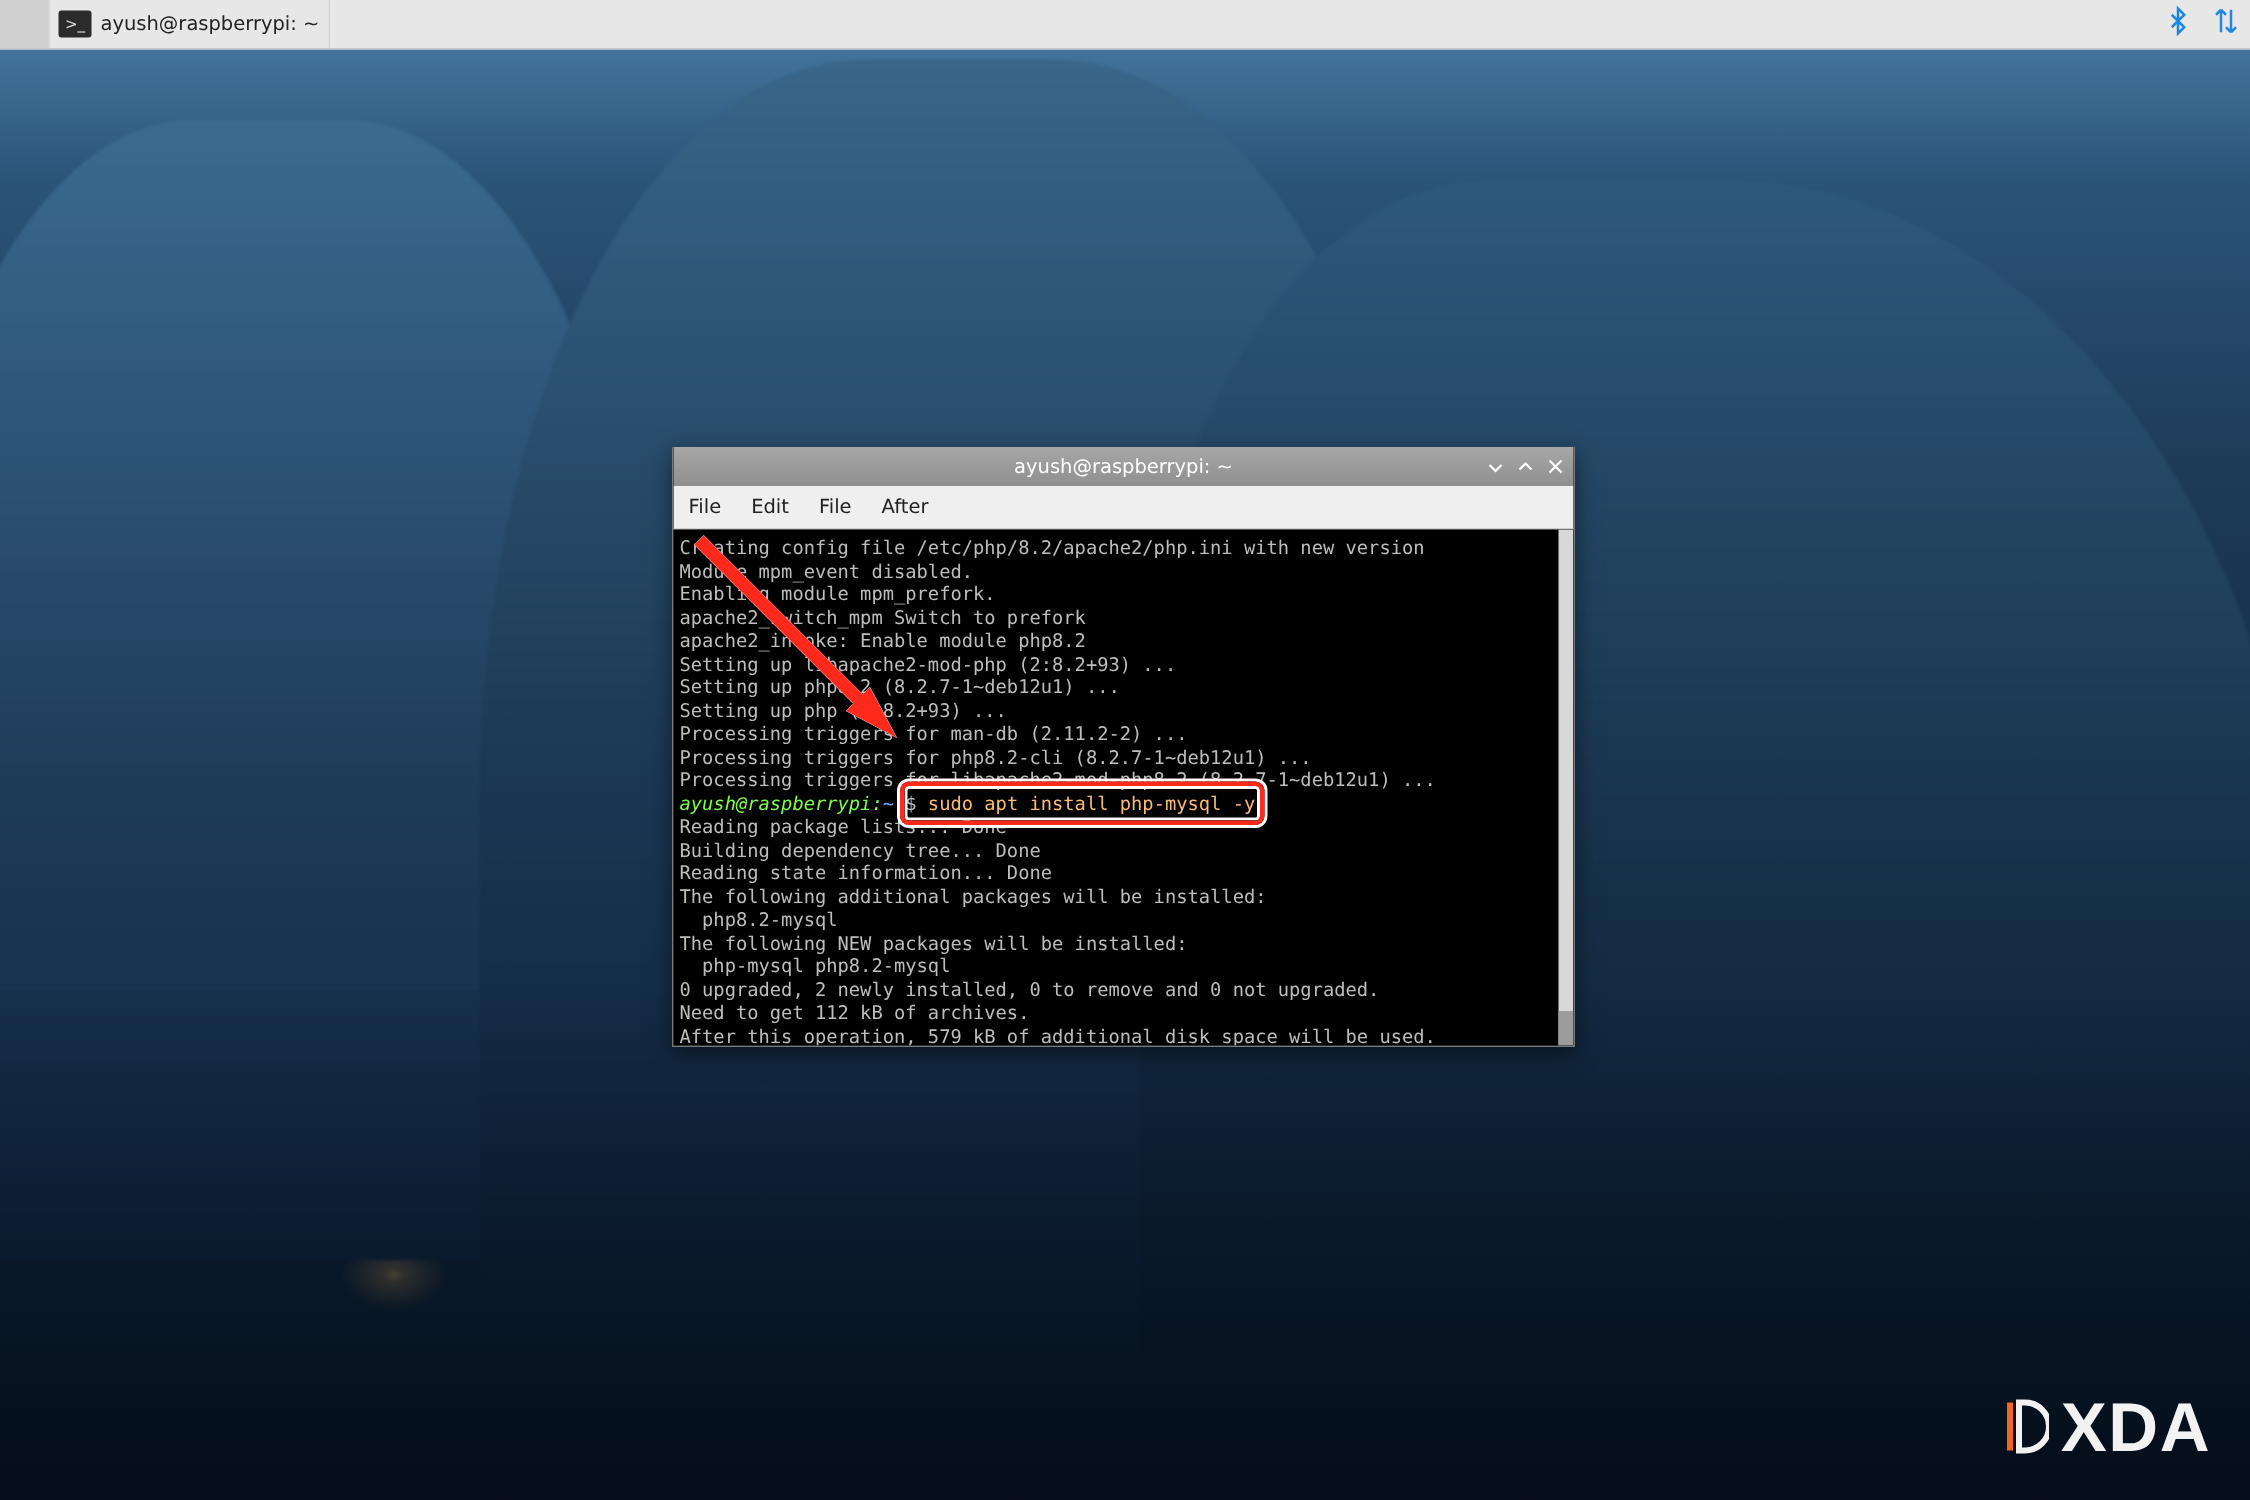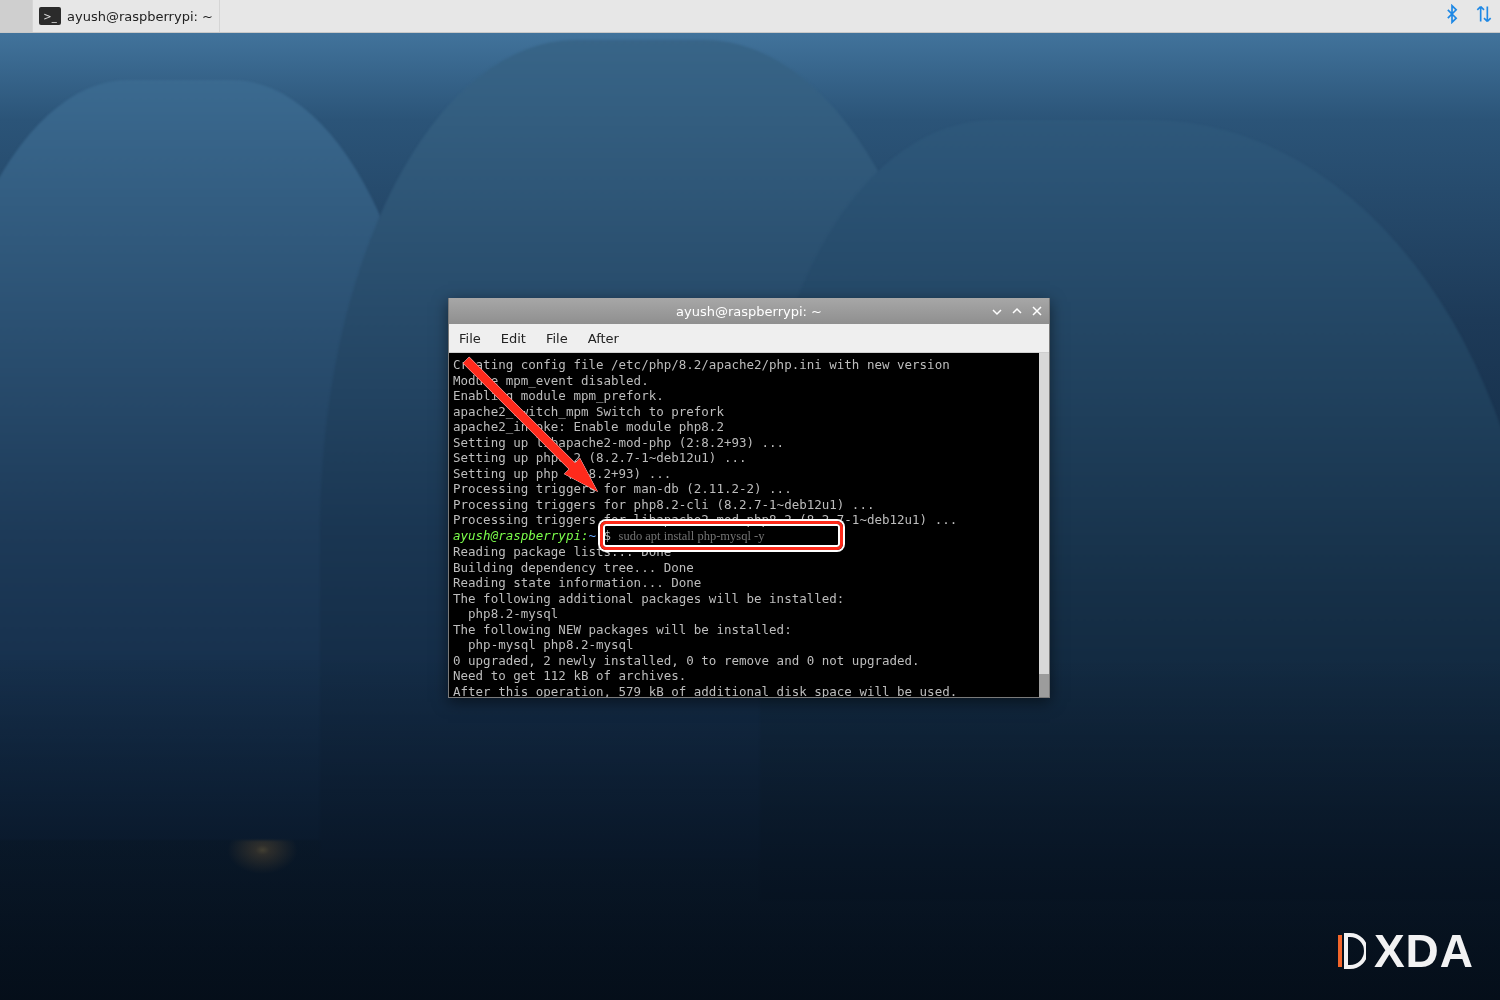--- a/index.html
+++ b/index.html
@@ -32,21 +32,21 @@
   .winbtns span{width:16px;height:16px;display:flex;align-items:center;justify-content:center;color:#fff;font-size:13px;cursor:pointer;}
   .menubar{height:28px;background:#efefef;display:flex;align-items:center;font-size:13px;color:#222;border-bottom:1px solid #cfcfcf;}
   .menubar div{padding:0 10px;cursor:pointer;}
   .termbody{background:#000;color:#bdbdbd;font-family:"DejaVu Sans Mono","Courier New",monospace;font-size:12.5px;line-height:15.5px;padding:4px 4px 4px 4px;white-space:pre;position:relative;height:336px;overflow:hidden;}
   .scroll{position:absolute;right:0;top:0;width:10px;height:100%;background:#d8d8d8;}
   .scroll-thumb{width:10px;background:#9c9c9c;}
   .termbody .line{display:block;}
   .prompt-user{color:#7cff4c;font-style:italic;}
   .prompt-path{color:#6aa8ff;}
   .prompt-dollar{color:#bdbdbd;}
-  .cmd{color:#737373;font-family:Liberation Serif, serif;}
+  .cmd{color:#fdba74;}
   .highlight-box{position:absolute;border:3px solid #ff2a1a;border-radius:6px;background:rgba(255,42,26,0);pointer-events:none;box-shadow:0 0 0 2px #fff, inset 0 0 0 2px #fff;}
   .arrow{position:absolute;pointer-events:none;}
   
   .xda{position:absolute;right:26px;bottom:22px;display:flex;align-items:center;gap:8px;color:#fff;opacity:.95;}
   .xda svg{width:40px;height:40px;}
   .xda-text{font-family:"Arial Black",Arial,sans-serif;font-weight:800;font-size:46px;letter-spacing:1px;}
 </style>
 </head>
 <body>
 

